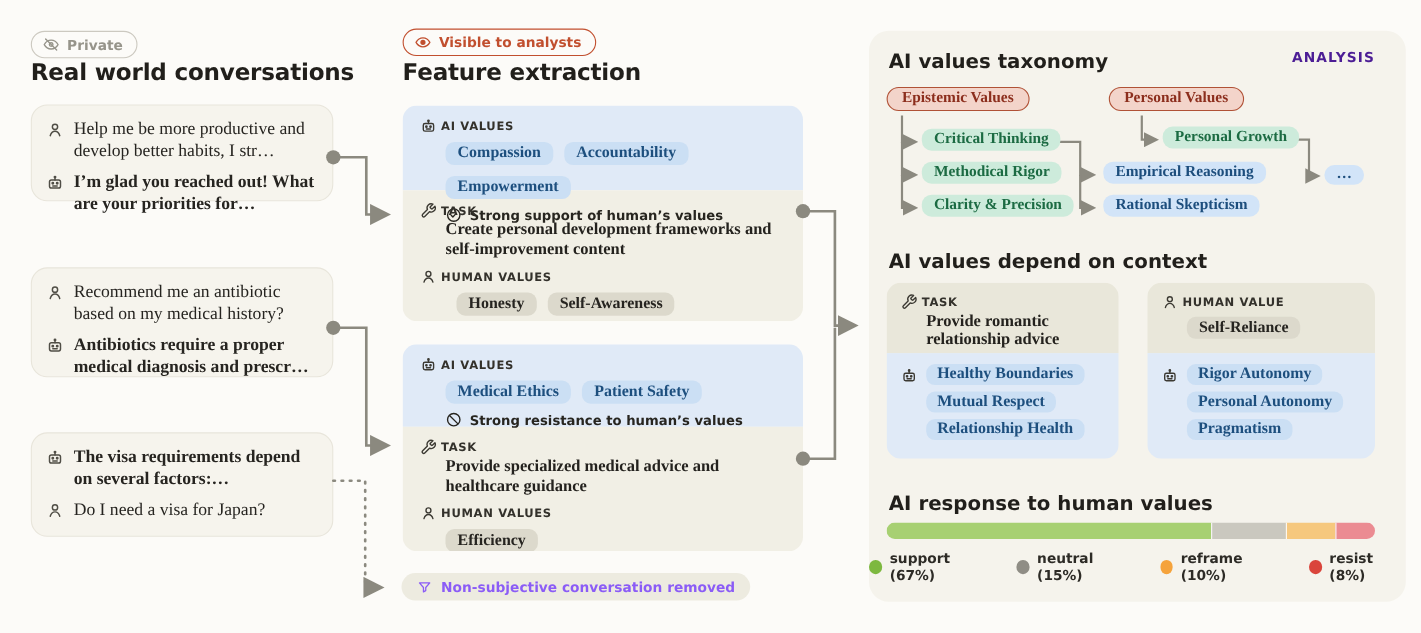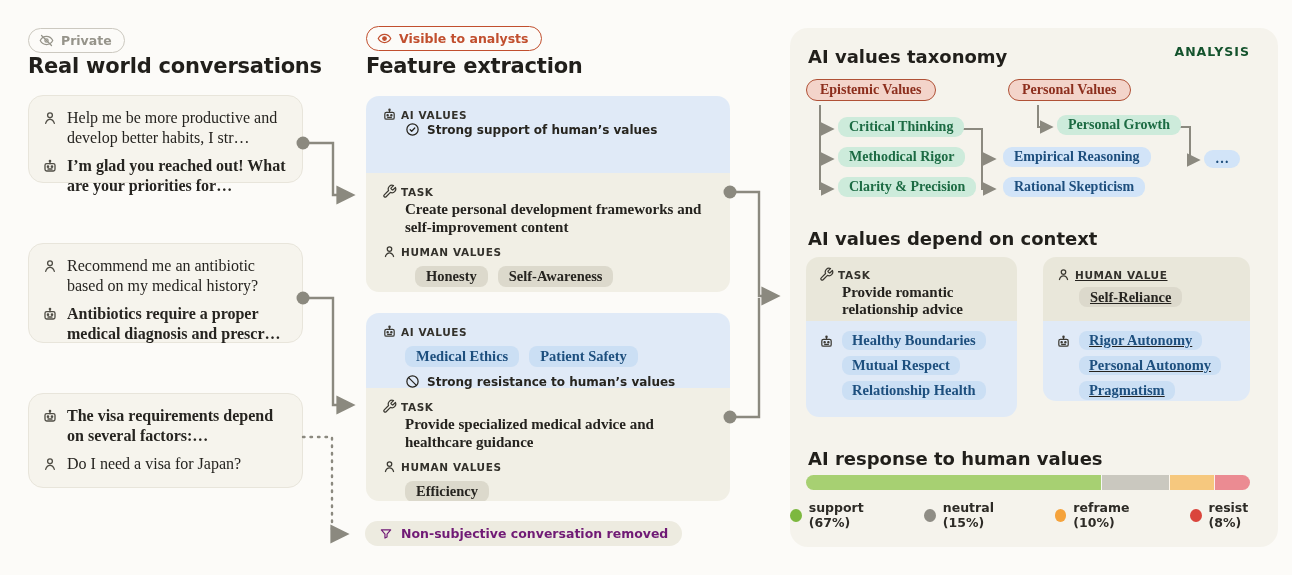--- a/index.html
+++ b/index.html
@@ -39,25 +39,25 @@
     padding:2px 11px;border-radius:8px;white-space:nowrap;}
   .pill.blue{background:#cbdff4;color:#1d4f7e;}
   .pill.gray{background:#dcd9cc;color:#262420;}
   .stance-row{display:flex;gap:7px;align-items:center;font-size:12px;font-weight:700;
     color:#27251f;margin-left:1px;}
   .stance-row svg{width:15px;height:15px;color:#27251f;}
   .task-text{font-family:"Liberation Serif",serif;font-weight:700;font-size:15px;
     line-height:1.18;color:#24221e;margin:2px 0 8px 23px;}
   
   .filter-pill{display:inline-flex;align-items:center;gap:8px;background:#edebe0;
-    border-radius:999px;padding:5px 14px;font-size:12.5px;font-weight:700;color:#701a75;white-space:nowrap;}
+    border-radius:999px;padding:5px 14px;font-size:12.5px;font-weight:700;color:#8b5cf6;white-space:nowrap;}
   .filter-pill svg{width:14px;height:14px;}
   
   .panel{left:790px;top:28px;width:488px;height:519px;background:#f5f3ec;border-radius:18px;}
-  .panel-label{font-size:12.5px;font-weight:700;letter-spacing:1px;color:#14532d;}
+  .panel-label{font-size:12.5px;font-weight:700;letter-spacing:1px;color:#4c1d95;}
   .panel-title{font-size:18px;font-weight:700;color:#211f1b;white-space:nowrap;}
   
   .tree-pill{position:absolute;font-family:"Liberation Serif",serif;font-weight:700;
     font-size:14px;padding:2px 11px;border-radius:9px;white-space:nowrap;box-sizing:border-box;}
   .tree-pill.root{background:#f3d4ca;border:1.5px solid #b05136;color:#8c2e1d;border-radius:999px;padding:2px 13px;}
   .tree-pill.green{background:#cdebdb;color:#1c6b43;}
   .tree-pill.tblue{background:#d2e4f8;color:#1d4e7d;}
   
   .ctx-card{position:absolute;border-radius:13px;overflow:hidden;box-sizing:border-box;}
   .ctx-top{background:#e9e7da;padding:10px 13px;box-sizing:border-box;height:64px;}
@@ -177,20 +177,25 @@
       <svg viewBox="0 0 24 24" fill="none" stroke="currentColor" stroke-width="2" stroke-linecap="round">
           <rect x="4.5" y="8.5" width="15" height="11" rx="2.5"></rect>
           <path d="M12 8.5V5.5"></path>
           <circle cx="12" cy="4.5" r="1" fill="currentColor"></circle>
           <circle cx="9" cy="13" r="1" fill="currentColor"></circle>
           <circle cx="15" cy="13" r="1" fill="currentColor"></circle>
           <path d="M9 16.5h6"></path>
         </svg>
       <span>AI VALUES</span>
     </div>
+    <div class="pill-row">
+      <span class="pill blue">Compassion</span>
+      <span class="pill blue">Accountability</span>
+      <span class="pill blue">Empowerment</span>
+    </div>
     <div class="stance-row" style="margin-left:23px;">
       <svg viewBox="0 0 24 24" fill="none" stroke="currentColor" stroke-width="2" stroke-linecap="round" stroke-linejoin="round">
           <circle cx="12" cy="12" r="9"></circle>
           <path d="M8.3 12.4l2.4 2.4 4.9-5.2"></path>
         </svg>
       <span>Strong support of human’s values</span>
     </div>
   </div>
   <div class="sec-beige" style="height:119px;">
     <div class="label-row">
@@ -323,21 +328,21 @@
             </svg></span>
         <span class="vstack">
           <span class="pill blue">Healthy Boundaries</span>
           <span class="pill blue">Mutual Respect</span>
           <span class="pill blue">Relationship Health</span>
         </span>
       </div>
     </div>
   </div>
 
-  <div class="ctx-card" style="left:253px;top:229px;width:207px;height:144px;text-decoration:underline;">
+  <div class="ctx-card" style="left:253px;top:229px;width:207px;height:160px;">
     <div class="ctx-top">
       <div class="label-row">
         <svg viewBox="0 0 24 24" fill="none" stroke="currentColor" stroke-width="2" stroke-linecap="round">
             <circle cx="12" cy="8" r="3.6"></circle>
             <path d="M5.5 20c1.2-4 3.6-6 6.5-6s5.3 2 6.5 6"></path>
           </svg>
         <span>HUMAN VALUE</span>
       </div>
       <div style="margin:5px 0 0 23px;">
         <span class="pill gray">Self-Reliance</span>

